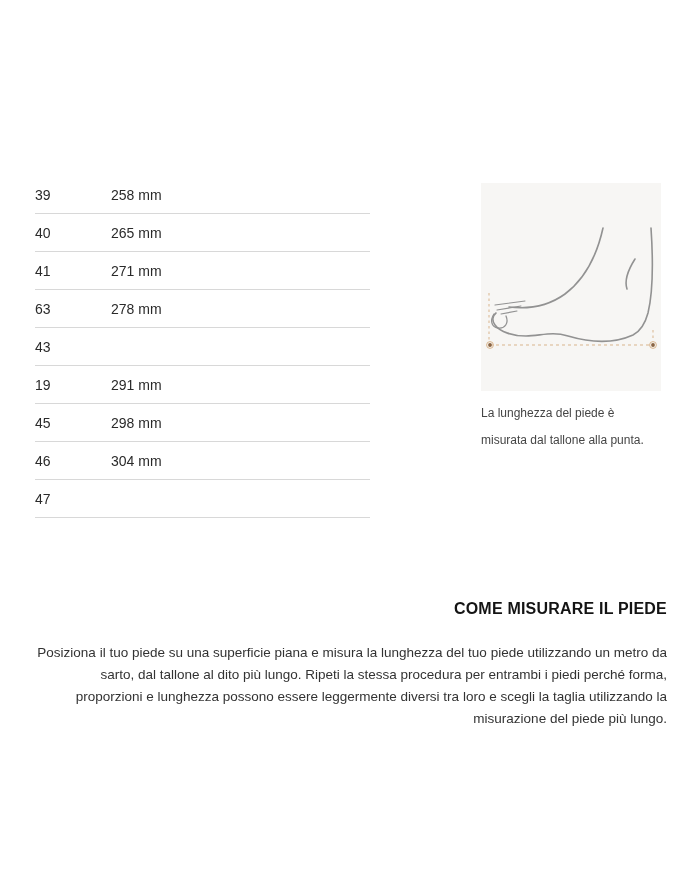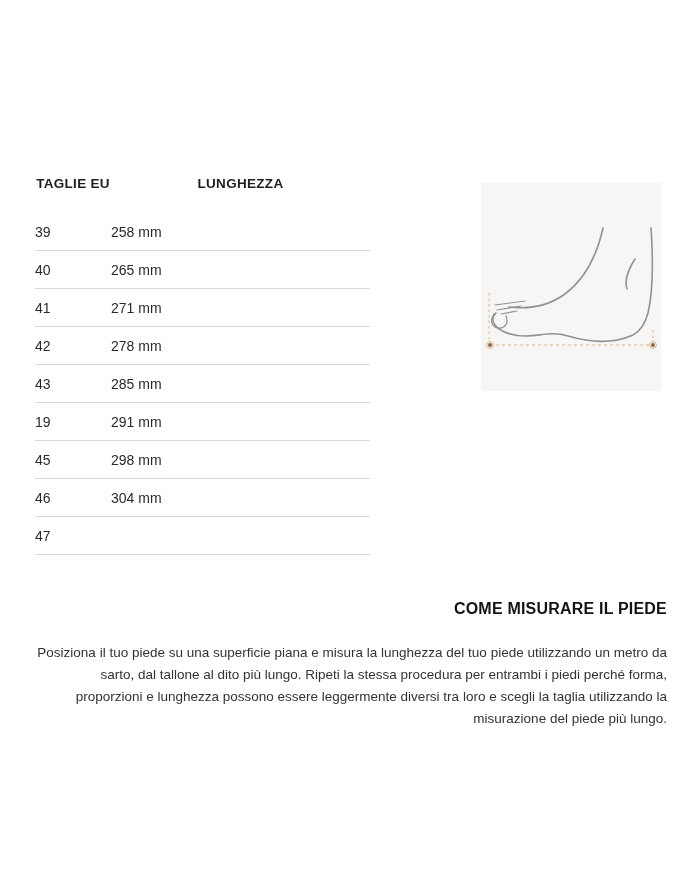--- a/index.html
+++ b/index.html
@@ -78,44 +78,39 @@
     margin-top: 23px;
     font-size: 13.5px;
     line-height: 22px;
     color: #333333;
   }
 </style>
 </head>
 <body>
 
 <div class="size-table">
-  <div class="thead">
-    <div class="th col-size">TAGLIE EU</div>
-    <div class="th col-len">LUNGHEZZA</div>
-  </div>
   <div id="table-body">
       <div class="row">
         <div class="td col-size">39</div>
         <div class="td col-len">258 mm</div>
       </div>
       <div class="row">
         <div class="td col-size">40</div>
         <div class="td col-len">265 mm</div>
       </div>
       <div class="row">
         <div class="td col-size">41</div>
         <div class="td col-len">271 mm</div>
       </div>
       <div class="row">
-        <div class="td col-size">42</div>
+        <div class="td col-size">63</div>
         <div class="td col-len">278 mm</div>
       </div>
       <div class="row">
         <div class="td col-size">43</div>
-        <div class="td col-len">285 mm</div>
       </div>
       <div class="row">
         <div class="td col-size">19</div>
         <div class="td col-len">291 mm</div>
       </div>
       <div class="row">
         <div class="td col-size">45</div>
         <div class="td col-len">298 mm</div>
       </div>
       <div class="row">
@@ -151,18 +146,22 @@
         <path d="M 8 110 L 8 158" stroke-dasharray="2.5 3"></path>
         <path d="M 172 147 L 172 158" stroke-dasharray="2.5 3"></path>
         <path d="M 9 162 L 172 162" stroke-dasharray="3 3"></path>
       </g>
       <circle cx="9" cy="162" r="3.4" fill="none" stroke="#d9b58d" stroke-width="1"></circle>
       <circle cx="9" cy="162" r="1.9" fill="#8a6443"></circle>
       <circle cx="172" cy="162" r="3.4" fill="none" stroke="#d9b58d" stroke-width="1"></circle>
       <circle cx="172" cy="162" r="1.9" fill="#8a6443"></circle>
     </svg>
   </div>
+  <div class="illu-caption">
+    <div>La lunghezza del piede è</div>
+    <div>misurata dal tallone alla punta.</div>
+  </div>
 </div>
 
 <div class="how-to">
   <h2>COME MISURARE IL PIEDE</h2>
   <p>Posiziona il tuo piede su una superficie piana e misura la lunghezza del tuo piede utilizzando un metro da sarto, dal tallone al dito più lungo. Ripeti la stessa procedura per entrambi i piedi perché forma, proporzioni e lunghezza possono essere leggermente diversi tra loro e scegli la taglia utilizzando la misurazione del piede più lungo.</p>
 </div>
 
 </body></html>

